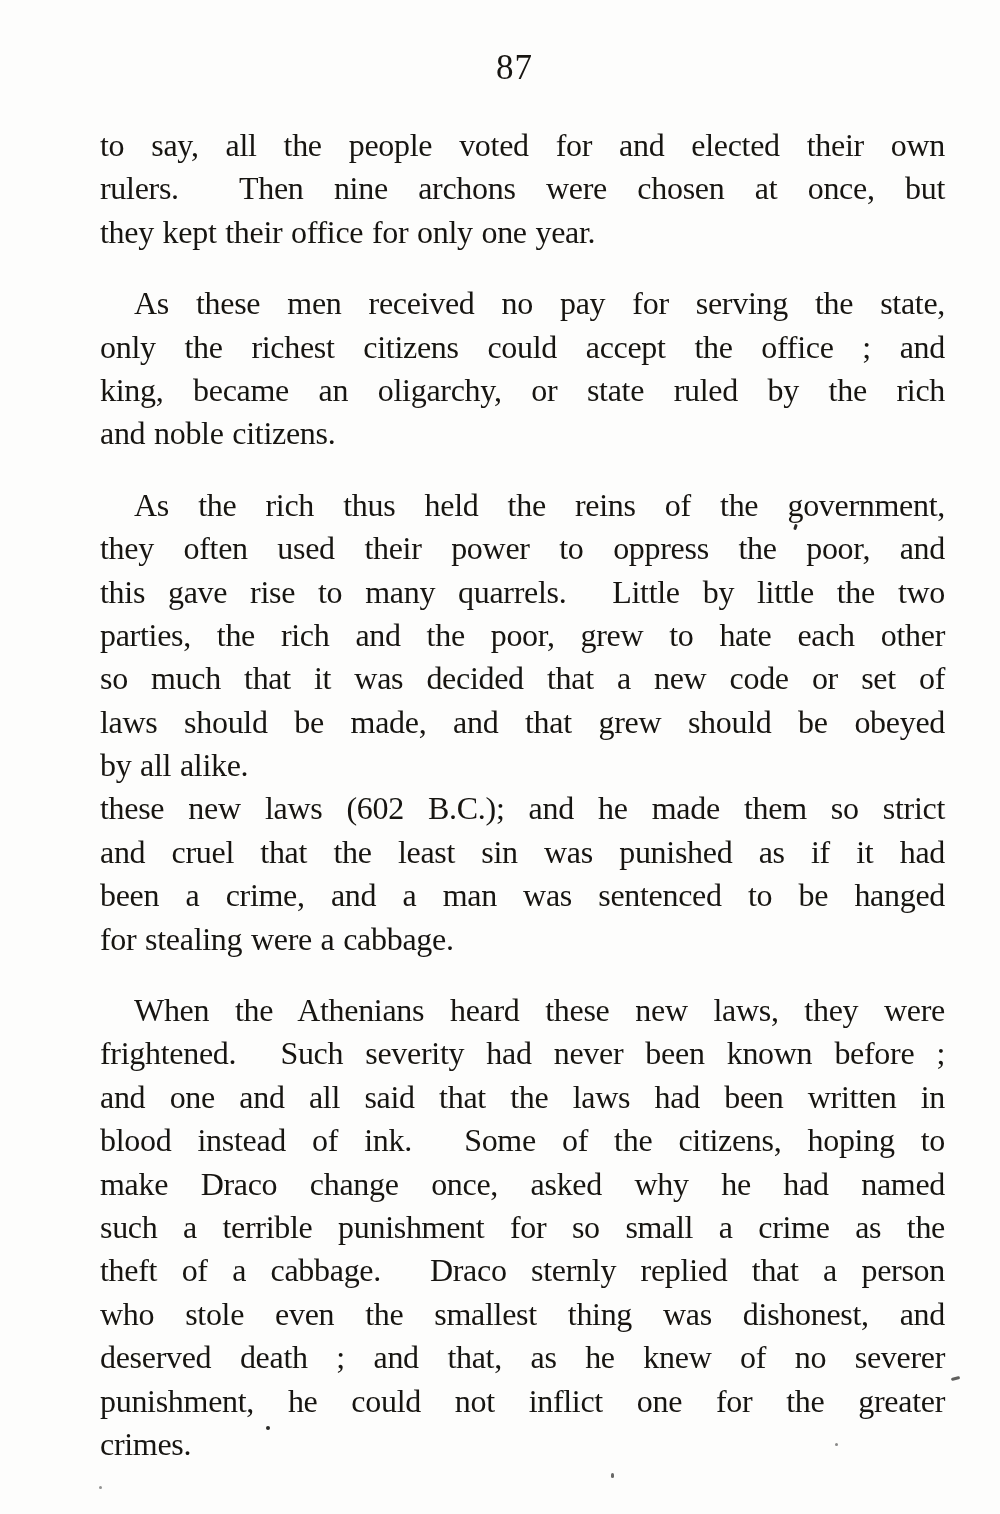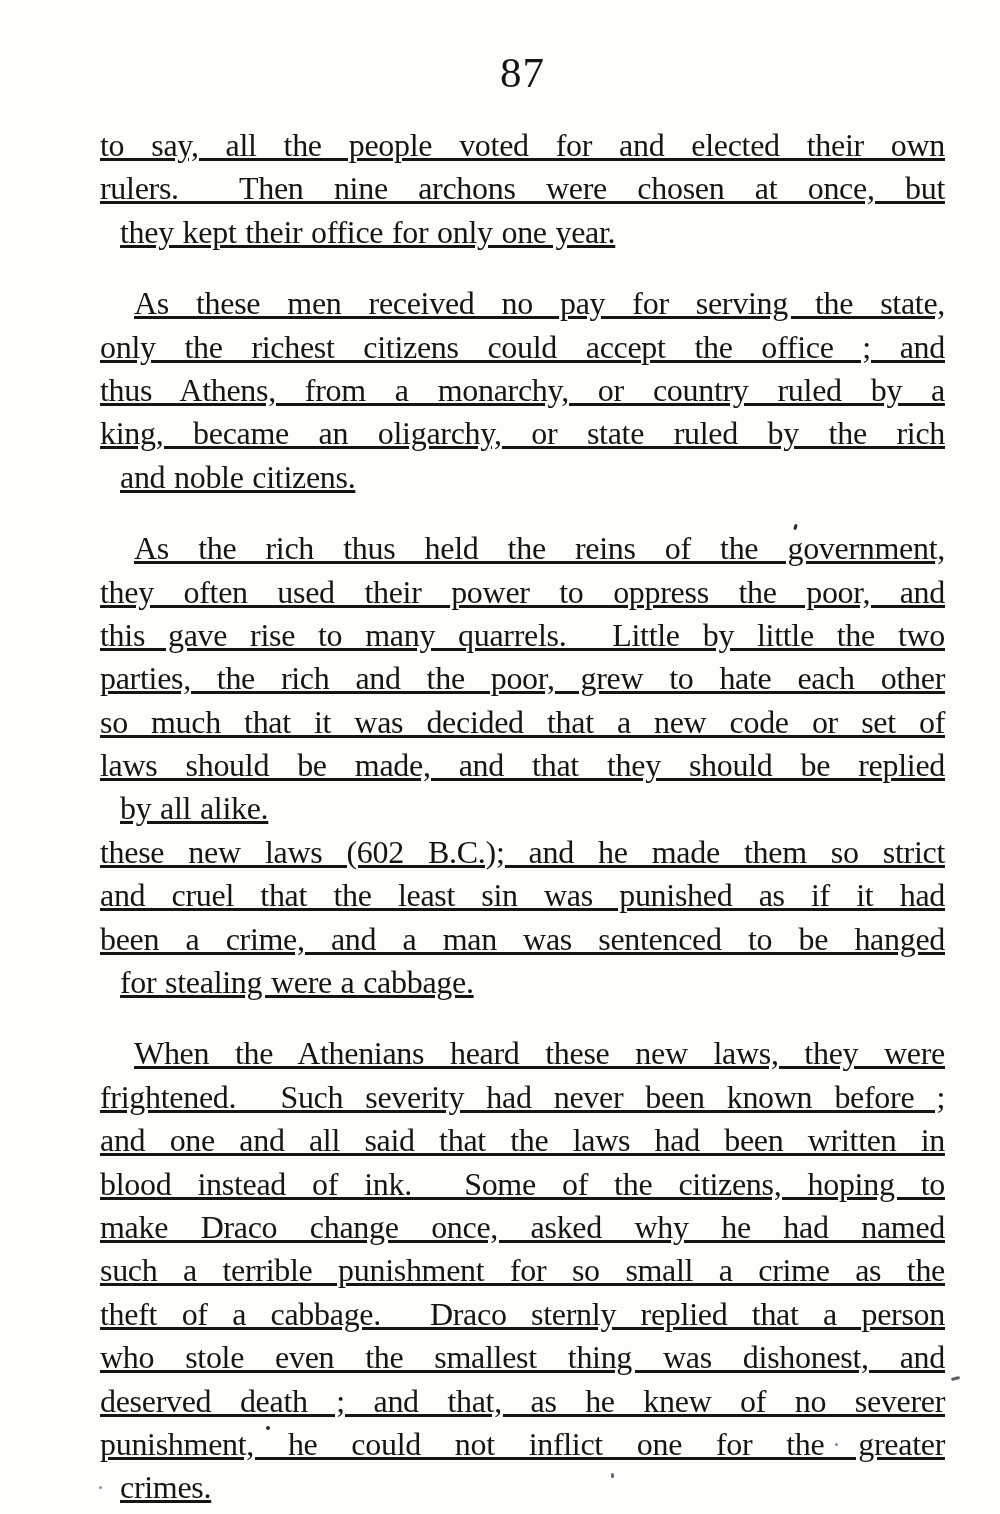--- a/index.html
+++ b/index.html
@@ -15,24 +15,24 @@
     position: relative;
     overflow: hidden;
   }
   .page {
     position: absolute;
     inset: 0;
   }
   .page-number {
     position: absolute;
     top: 48px;
-    left: 100px;
+    left: 92px;
     width: 845px;
     text-align: center;
-    font-size: 43px;
+    font-size: 35px;
     letter-spacing: 1px;
   }
   .page-body {
     position: absolute;
     top: 124px;
     left: 100px;
     width: 845px;
     font-size: 32px;
     line-height: 43.4px;
     letter-spacing: -0.3px;
@@ -40,25 +40,23 @@
   }
   .paragraph {
     margin: 0;
   }
   .line {
     height: 43.4px;
     text-align: justify;
     text-align-last: justify;
     text-justify: inter-word;
     white-space: nowrap;
-    text-decoration: underline;
   }
   .line.last {
     text-align-last: left;
-    margin-left: 20px;
   }
   .line.indent {
     padding-left: 34px;
     margin-top: 28px;
   }
   
   .speck {
     position: absolute;
     background: #2a2a28;
     border-radius: 50%;
@@ -78,31 +76,30 @@
 
   <div class="page-body">
       <div class="paragraph">
         <div class="line">to say, all the people voted for and elected their own</div>
         <div class="line">rulers.&nbsp; Then nine archons were chosen at once, but</div>
         <div class="line last">they kept their office for only one year.</div>
       </div>
       <div class="paragraph">
         <div class="line indent">As these men received no pay for serving the state,</div>
         <div class="line">only the richest citizens could accept the office ; and</div>
-        <div class="line">thus Athens, from a monarchy, or country ruled by a</div>
         <div class="line">king, became an oligarchy, or state ruled by the rich</div>
         <div class="line last">and noble citizens.</div>
       </div>
       <div class="paragraph">
         <div class="line indent">As the rich thus held the reins of the government,</div>
         <div class="line">they often used their power to oppress the poor, and</div>
         <div class="line">this gave rise to many quarrels.&nbsp; Little by little the two</div>
         <div class="line">parties, the rich and the poor, grew to hate each other</div>
         <div class="line">so much that it was decided that a new code or set of</div>
-        <div class="line">laws should be made, and that they should be replied</div>
+        <div class="line">laws should be made, and that grew should be obeyed</div>
         <div class="line last">by all alike.</div>
       </div>
       <div class="paragraph">
         <div class="line">these new laws (602 B.C.); and he made them so strict</div>
         <div class="line">and cruel that the least sin was punished as if it had</div>
         <div class="line">been a crime, and a man was sentenced to be hanged</div>
         <div class="line last">for stealing were a cabbage.</div>
       </div>
       <div class="paragraph">
         <div class="line indent">When the Athenians heard these new laws, they were</div>

